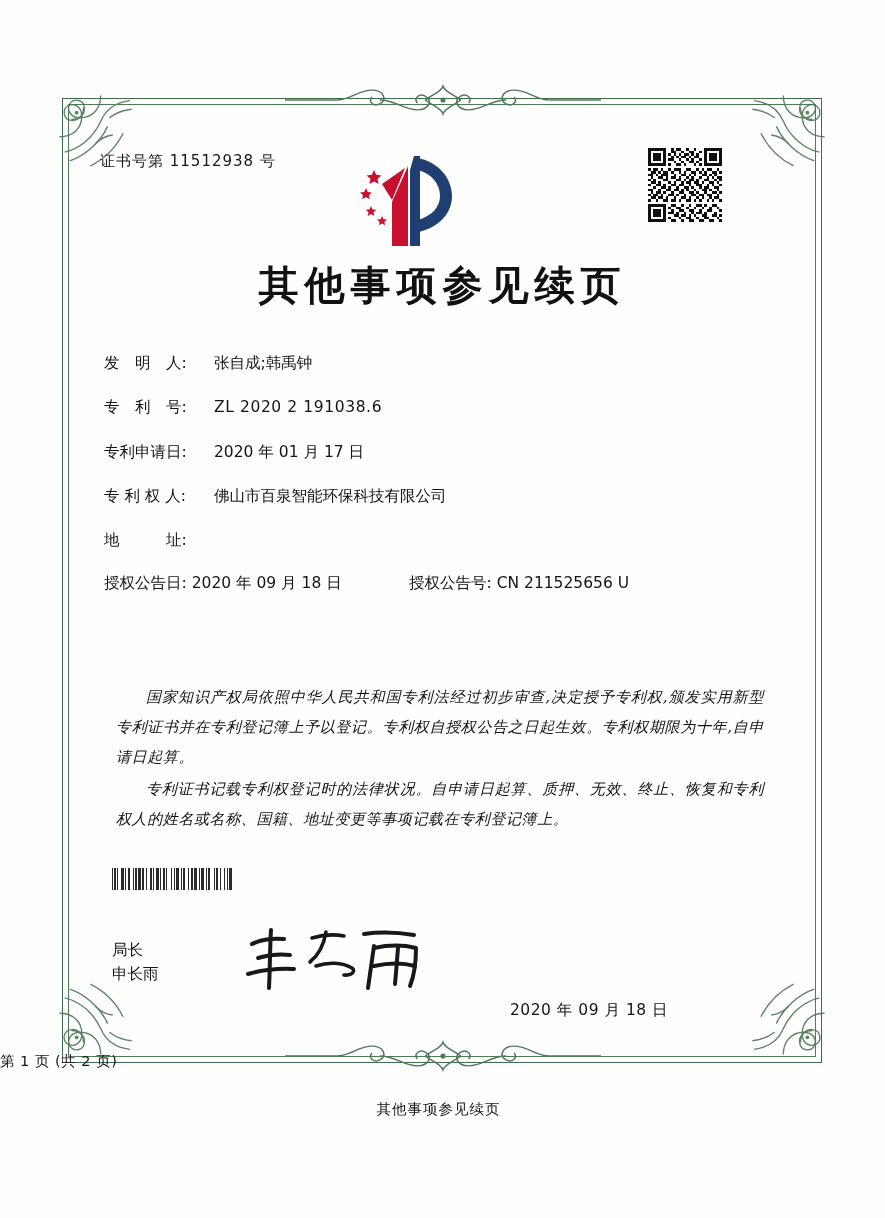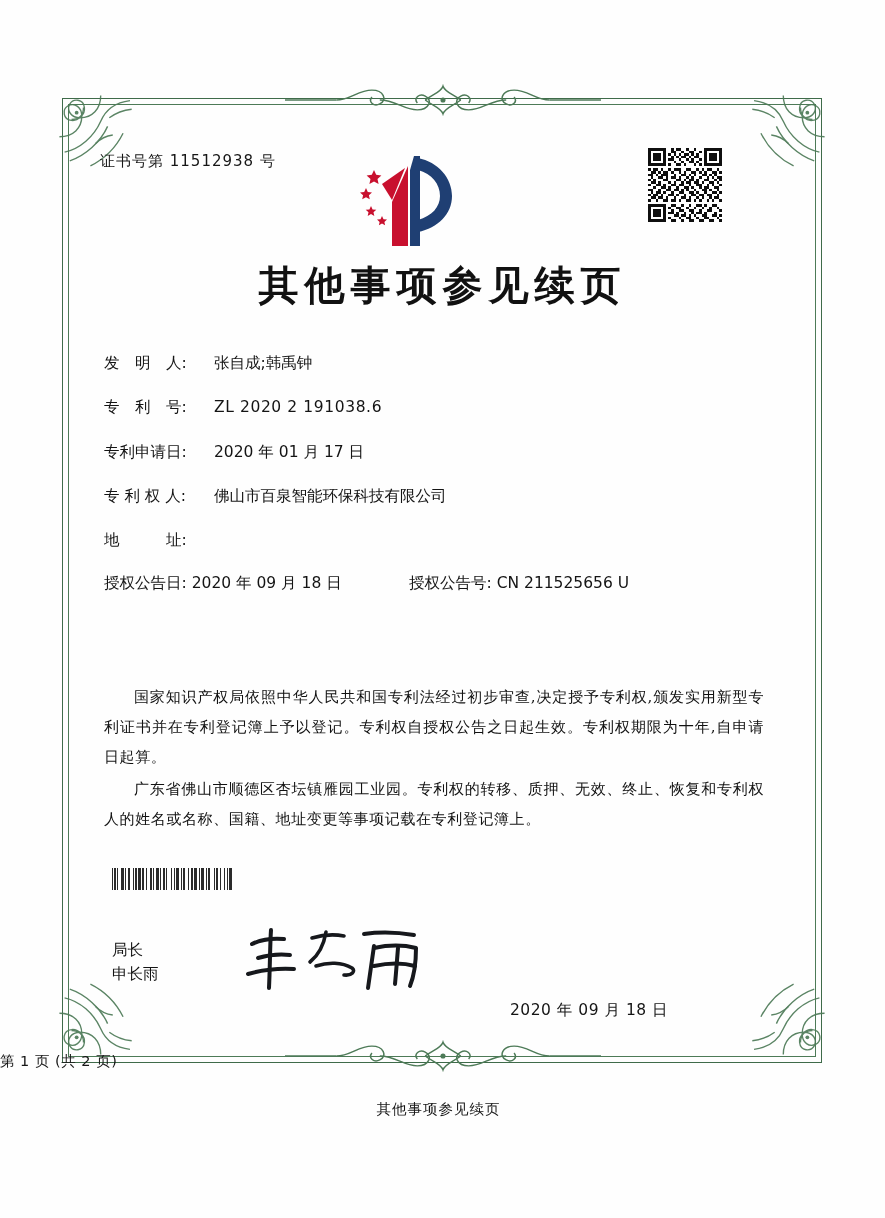--- a/index.html
+++ b/index.html
@@ -164,23 +164,24 @@
     left: 104px;
     top: 682px;
     width: 660px;
     font-family: "DejaVu Serif", "Liberation Serif", serif;
     font-size: 15px;
     line-height: 2.0;
     color: #111111;
     text-align: justify;
   }
   .paragraphs p {
-    margin: 0 0 2px 0;
+    margin: 0 0 2px 12px;
     text-indent: 2em;
     letter-spacing: 0.6px;
+    font-style: italic;
   }
 
   
   .barcode {
     position: absolute;
     left: 112px;
     top: 868px;
     width: 214px;
     height: 22px;
     display: flex;
@@ -394,21 +395,21 @@
       </span>
       <span class="col-b">
         <span>授权公告号:</span>
         <span>CN 211525656 U</span>
       </span>
     </div>
   </div>
 
   <div class="paragraphs">
     <p>国家知识产权局依照中华人民共和国专利法经过初步审查,决定授予专利权,颁发实用新型专利证书并在专利登记簿上予以登记。专利权自授权公告之日起生效。专利权期限为十年,自申请日起算。</p>
-    <p>广东省佛山市顺德区杏坛镇雁园工业园。专利权的转移、质押、无效、终止、恢复和专利权人的姓名或名称、国籍、地址变更等事项记载在专利登记簿上。</p>
+    <p>专利证书记载专利权登记时的法律状况。自申请日起算、质押、无效、终止、恢复和专利权人的姓名或名称、国籍、地址变更等事项记载在专利登记簿上。</p>
   </div>
 
   <div class="barcode" id="barcode">
       <i style="width: 1.05px; background: rgb(42, 42, 42);"></i>
       <i style="width: 1.05px; background: transparent;"></i>
       <i style="width: 2.1px; background: rgb(42, 42, 42);"></i>
       <i style="width: 1.05px; background: transparent;"></i>
       <i style="width: 1.05px; background: rgb(42, 42, 42);"></i>
       <i style="width: 3.15px; background: transparent;"></i>
       <i style="width: 2.1px; background: rgb(42, 42, 42);"></i>

